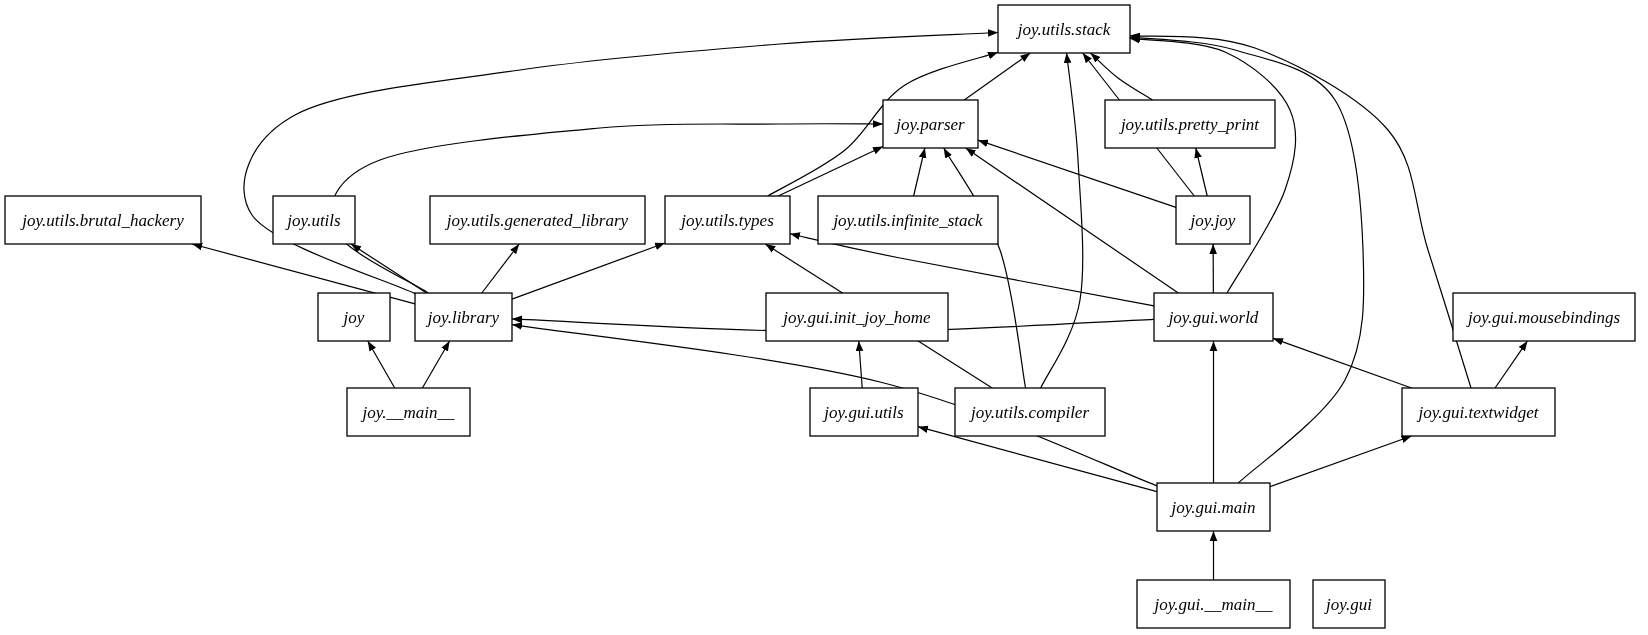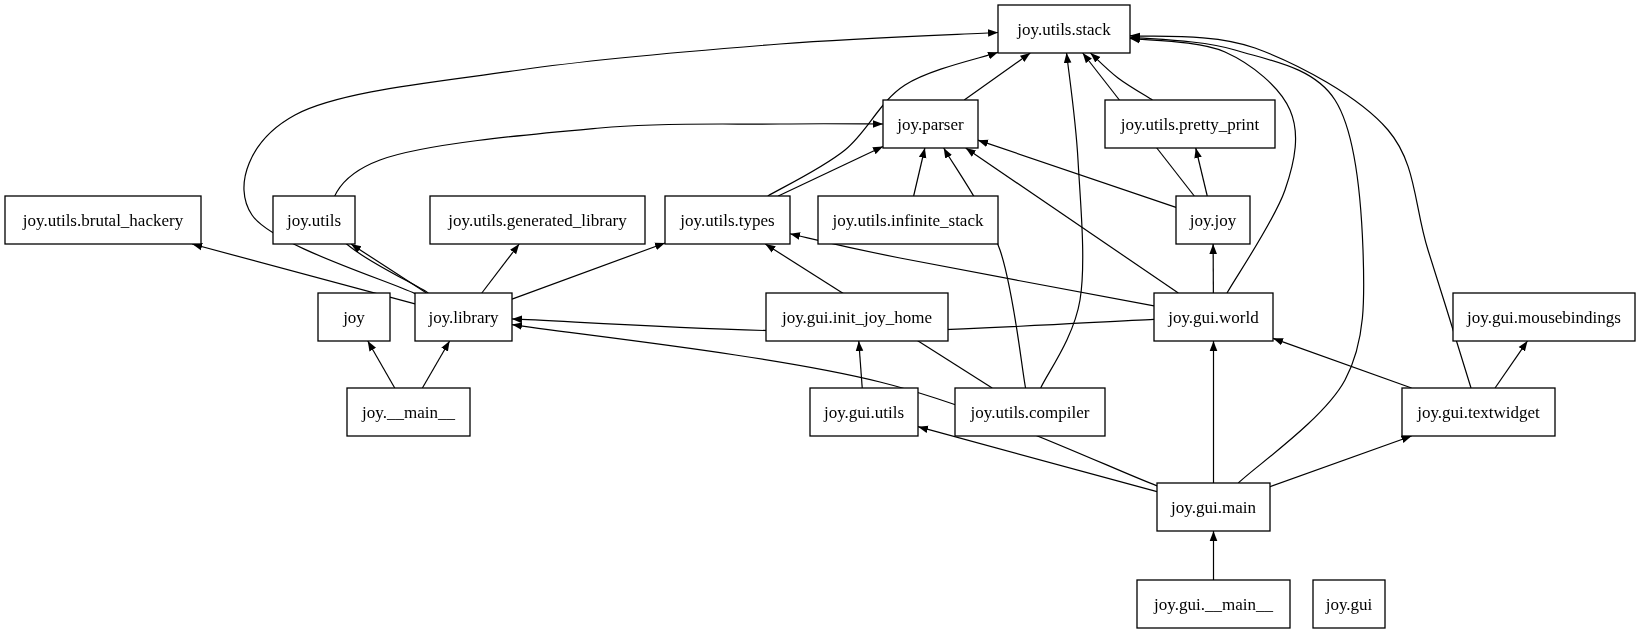--- a/index.html
+++ b/index.html
@@ -6,20 +6,21 @@
     margin: 0;
     padding: 0;
     background: #ffffff;
   }
   #canvas-wrap {
     position: relative;
     width: 1648px;
     height: 635px;
     background: #3b82f6;
     overflow: hidden;
+    font-style: italic;
   }
   svg {
     display: block;
   }
   .node-rect {
     fill: #ffffff;
     stroke: #000000;
     stroke-width: 1.3;
   }
   .node-label {

